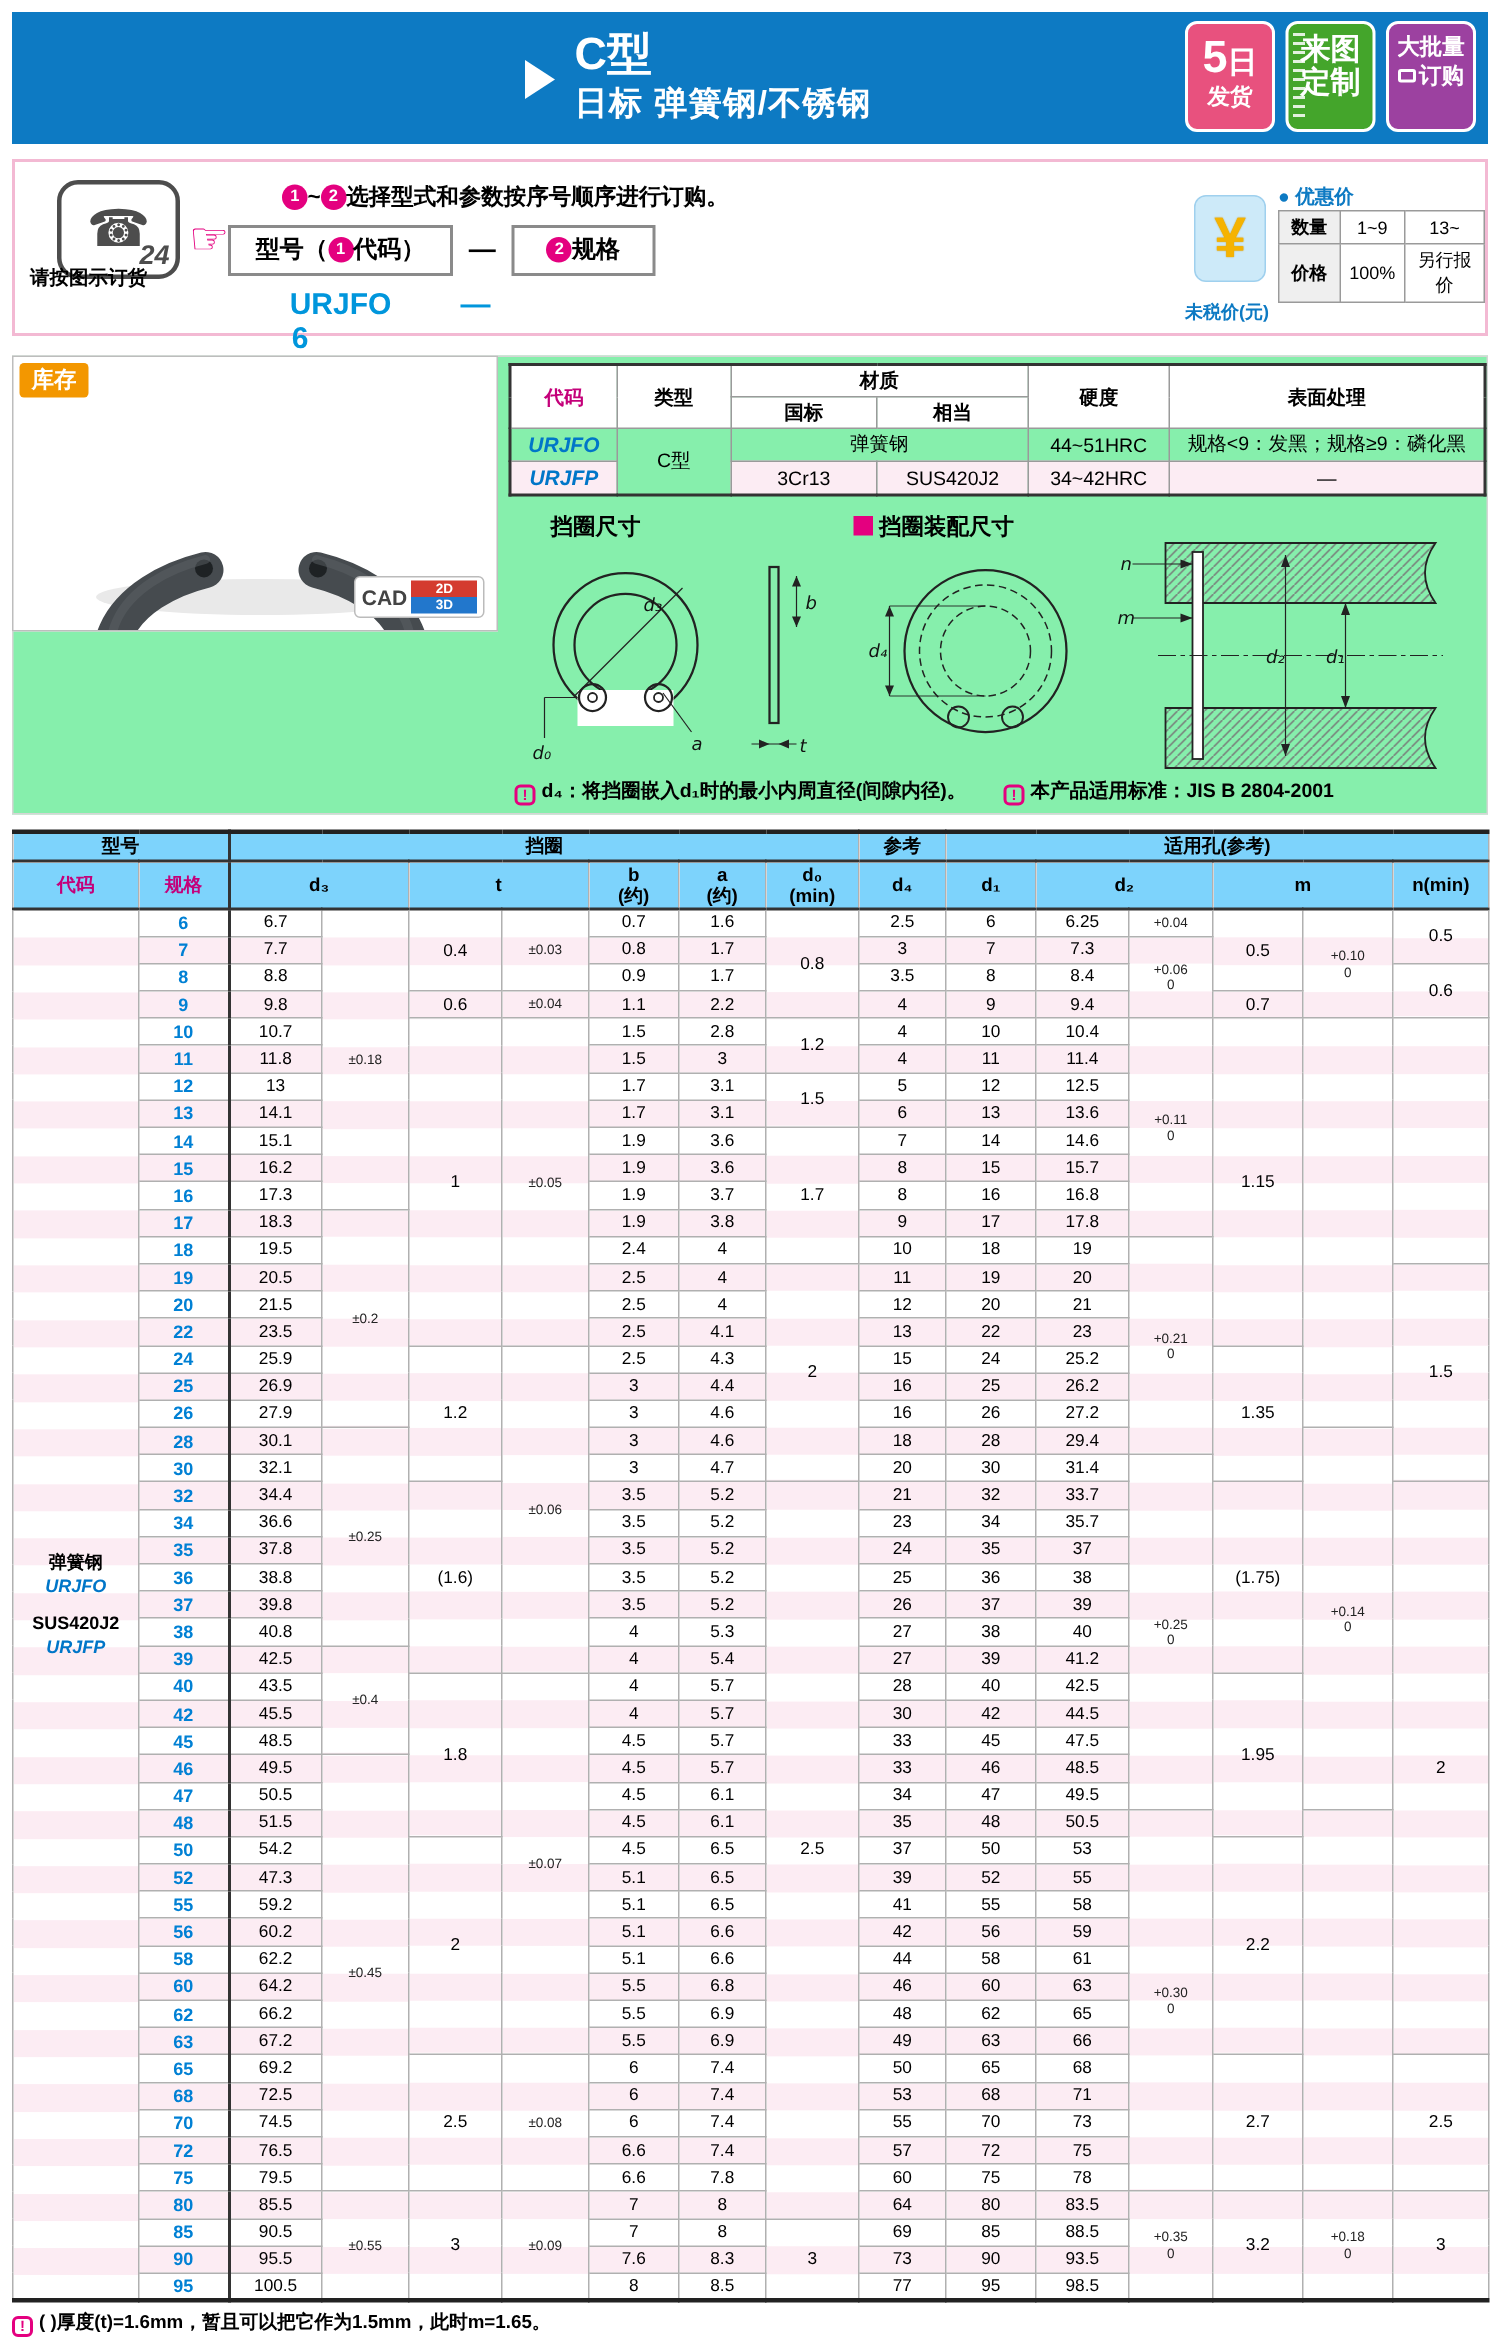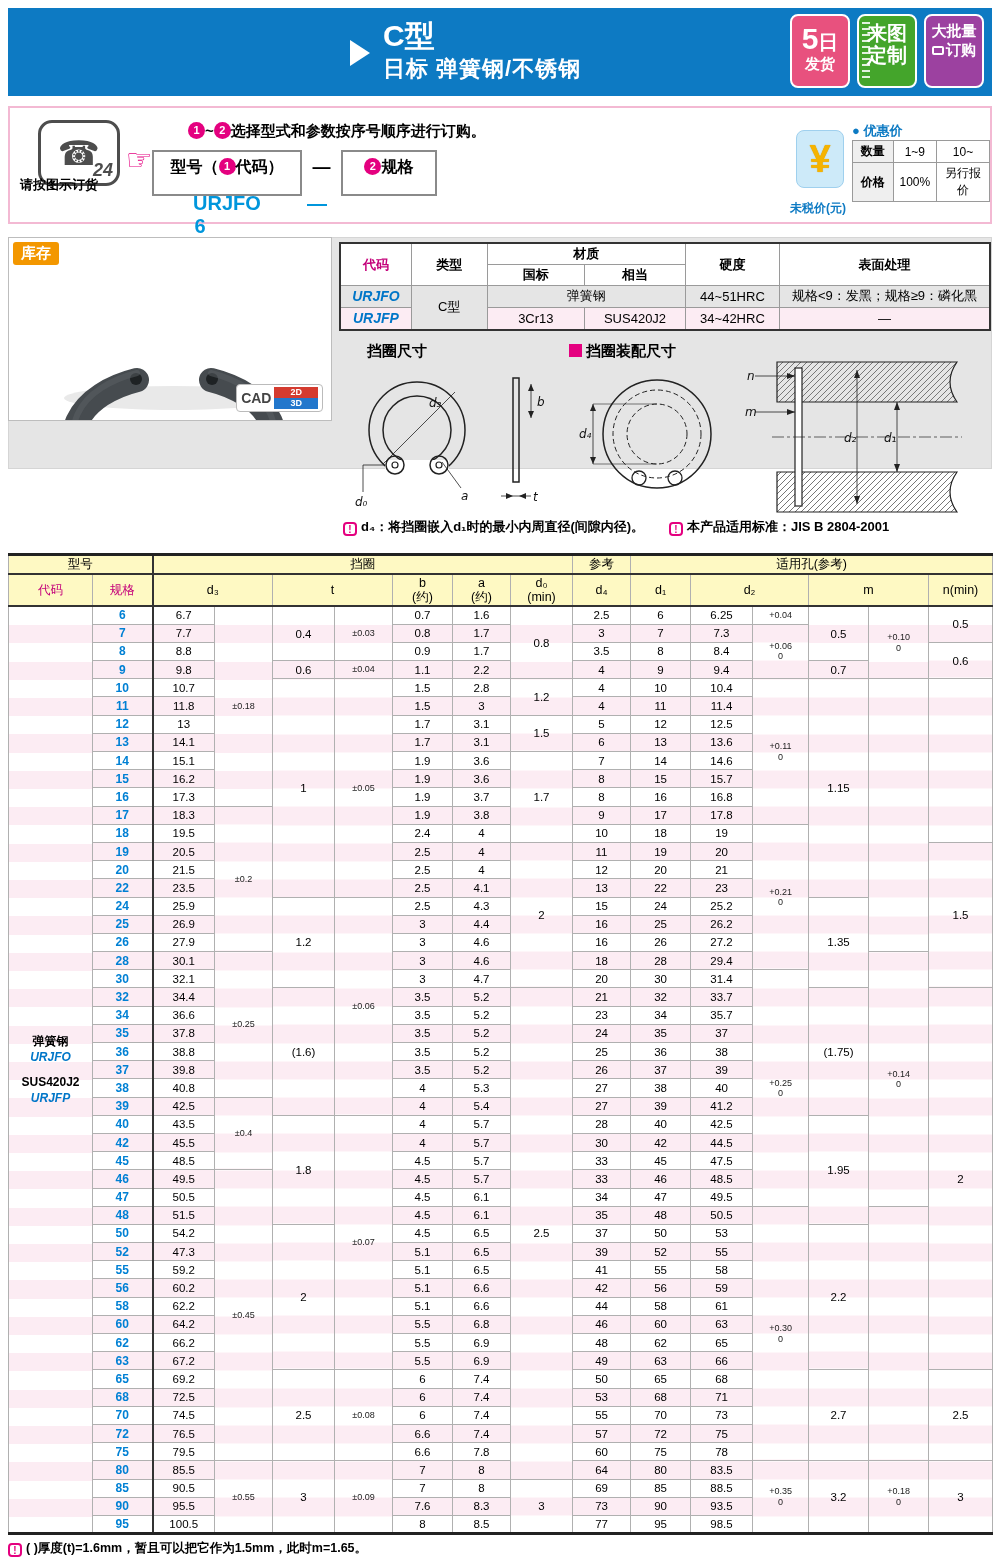--- a/index.html
+++ b/index.html
@@ -26,33 +26,33 @@
   
   .orderbox { position:absolute; left:8px; top:106px; width:984px; height:118px; border:2px solid #f3b9d3; background:#fff; }
   .phonebox { position:absolute; left:28px; top:12px; width:82px; height:66px; border:3px solid #4d4d4d; border-radius:14px; text-align:center; }
   .phonebox .ph { font-size:34px; color:#4d4d4d; line-height:60px; }
   .phonebox .p24 { position:absolute; right:4px; bottom:2px; font-size:18px; font-weight:bold; font-style:italic; color:#4d4d4d; }
   .phone-note { position:absolute; left:10px; top:68px; width:130px; font-size:13px; font-weight:bold;font-family:Liberation Mono, monospace; }
   .finger { position:absolute; left:116px; top:34px; font-size:30px; color:#e4007f; }
   .stepline { position:absolute; left:142px; top:14px; font-size:15px; font-weight:bold;margin-left:36px; }
   .numcirc { display:inline-block; width:17px; height:17px; border-radius:50%; background:#e4007f; color:#fff; font-size:11px; font-weight:bold; text-align:center; line-height:17px; vertical-align:2px; }
   .obox-row { position:absolute; left:142px; top:42px; }
-  .obox { display:inline-block; border:2px solid #8a8a8a; background:#fff; height:46px; line-height:30px; padding:0 14px; font-size:16px; font-weight:bold; text-align:center; }
+  .obox { display:inline-block; border:2px solid #8a8a8a; background:#fff; height:34px; line-height:30px; padding:0 14px; font-size:16px; font-weight:bold; text-align:center; }
   .obox-dash { display:inline-block; width:30px; text-align:center; font-size:18px; font-weight:bold; vertical-align:middle; }
   .example { position:absolute; left:142px; top:84px; width:260px; color:#0096dc; font-size:20px; font-weight:bold; }
   .example span { display:inline-block; text-align:center; }
   .yenbadge { position:absolute; left:786px; top:22px; width:48px; height:58px; background:#cdeaf9; border:1px solid #9fd0ee; border-radius:8px; text-align:center; line-height:56px; font-size:38px; font-weight:bold; color:#f5b301; text-shadow:0 0 1px #c98f00; }
   .yhj { position:absolute; left:842px; top:14px; font-size:13px; font-weight:bold; color:#0d7ac3; }
   .pricetbl { position:absolute; left:842px; top:32px; border-collapse:collapse; }
   .pricetbl td { border:1px solid #9a9a9a; font-size:12px; padding:2px 5px; text-align:center; height:22px; }
   .pricetbl td.hd { background:#efefef; font-weight:bold; }
   .tax-note { position:absolute; left:780px; top:92px; font-size:12px; font-weight:bold; color:#0d7ac3; }
 
   
-  .prodbox { position:absolute; left:8px; top:237px; width:984px; height:232px; border:1px solid #d5d5d5; background:#e5e5e5; }
+  .prodbox { position:absolute; left:8px; top:237px; width:984px; height:306px; border:1px solid #d5d5d5; background:#86efac; }
   .photobox { position:absolute; left:-1px; top:-1px; width:324px; height:184px; border:1px solid #bdbdbd; background:#fff; }
   .stockbadge { position:absolute; left:4px; top:4px; background:#f39700; color:#fff; font-size:15px; font-weight:bold; padding:2px 8px; border-radius:3px; z-index:3; }
   .cadbadge { position:absolute; right:8px; bottom:8px; border:1px solid #bbb; border-radius:4px; background:#fff; padding:2px 4px; font-weight:bold; font-size:14px; color:#444; display:flex; align-items:center; }
   .cadbadge .c2d, .cadbadge .c3d { display:block; font-size:9px; color:#fff; padding:0 16px; line-height:11px; font-weight:bold; }
   .c2d { background:#d43b2f; } .c3d { background:#2277cc; }
   .mattbl { position:absolute; left:330px; top:4px; border-collapse:collapse; }
   .mattbl th, .mattbl td { border:1px solid #9a9a9a; font-size:13px; text-align:center; padding:1px 4px; }
   .mattbl th { font-weight:bold; background:#fff; }
   .mattbl { border:2px solid #333; }
   .mattbl .mag { color:#c4007a; }
@@ -60,21 +60,21 @@
   .mattbl tr.pinkrow td { background:#fcecf3; }
   .caption { position:absolute; font-size:15px; font-weight:bold; }
   .magsq { display:inline-block; width:13px; height:13px; background:#e4007f; vertical-align:-1px; margin-right:4px; }
   .noteline { position:absolute; font-size:13px; font-weight:bold; }
   .noteic { display:inline-block; width:14px; height:14px; border:2px solid #e4007f; border-radius:4px; color:#e4007f; font-size:10px; font-weight:bold; text-align:center; line-height:11px; margin-right:4px; vertical-align:-2px; }
   .drw text { font-size:12px; font-style:italic; fill:#111; font-family:"DejaVu Sans",sans-serif; }
 
   
   .maintbl { position:absolute; left:8px; top:553px; width:984px; border-collapse:collapse; table-layout:fixed; }
   .maintbl th, .maintbl td { border:1px solid #b0b0b0; overflow:hidden; white-space:pre-line; }
-  .maintbl thead th { background:#fef9c3; font-size:12.5px; font-weight:normal; }
+  .maintbl thead th { background:#7dd3fc; font-size:12.5px; font-weight:bold; }
   .maintbl thead tr.g th { height:17px; border-bottom:2px solid #333; }
   .maintbl thead tr.c th { height:32px; line-height:1.15; border-bottom:2px solid #333; }
   .maintbl thead .mag { color:#c4007a; }
   .maintbl { border-top:3px solid #222; border-bottom:3px solid #222; }
   .thick-r { border-right:2px solid #333 !important; }
   tbody tr { height:18.2px; }
   .maintbl td { font-size:11.5px; text-align:center; padding:0; }
   td.w { background:#fff; } td.p { background:#fcecf3; }
   td.size { color:#0080d4; font-weight:bold; font-size:12px; }
   td.mg.e { background:repeating-linear-gradient(180deg,#fff 0 18.2px,#fcecf3 18.2px 36.4px); }
@@ -126,21 +126,21 @@
     <div class="example">
       <span style="width:150px">URJFO</span><span style="width:30px">—</span><span style="width:96px">6</span>
     </div>
     <div class="yenbadge">¥</div>
     <div class="yhj"><span>●</span> <span>优惠价</span></div>
     <table class="pricetbl">
       <tbody>
           <tr>
         <td class="hd" style="width:48px">数量</td>
         <td style="width:44px">1~9</td>
-        <td style="width:62px">10~</td>
+        <td style="width:62px">13~</td>
       </tr>
       <tr>
         <td class="hd">价格</td>
         <td>100%</td>
         <td>另行报价</td>
       </tr>
     </tbody>
       </table>
     <div class="tax-note">未税价(元)</div>
   </div>

